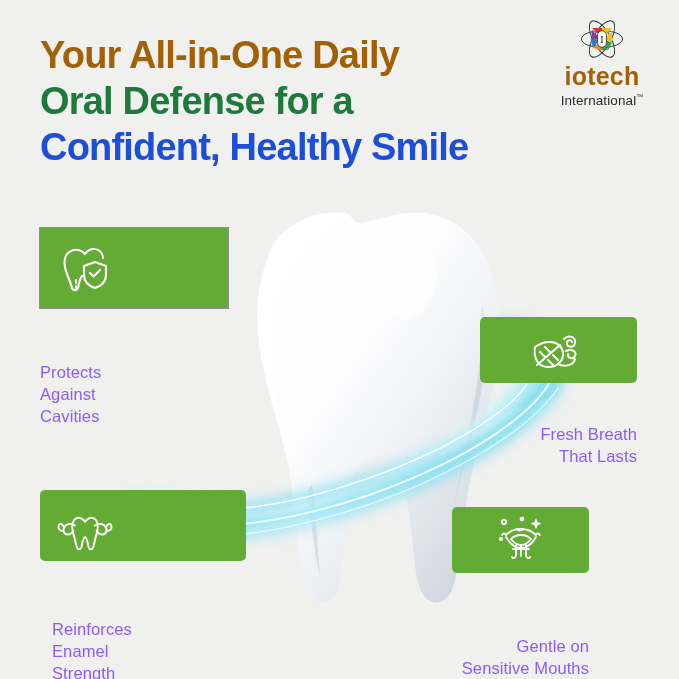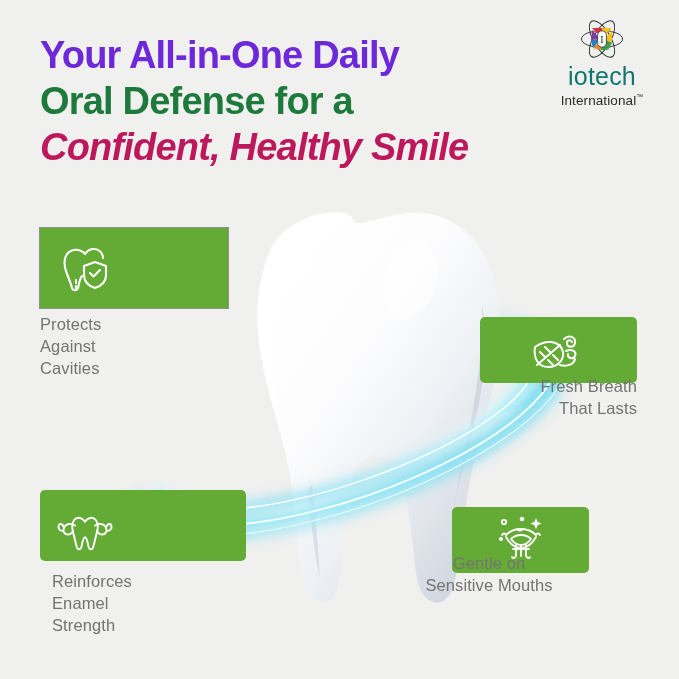--- a/index.html
+++ b/index.html
@@ -41,25 +41,25 @@
   .logo {
     position: absolute;
     right: 18px;
     top: 16px;
     width: 118px;
     text-align: center;
   }
   .logo-mark { width: 118px; height: 46px; display: block; }
   .logo-word {
     font-size: 25px;
-    color: #0f766e;
+    color: #a16207;
     letter-spacing: 0.2px;
     line-height: 26px;
     margin-top: 1px;
-    font-weight: 400;
+    font-weight: 700;
   }
   .logo-sub {
     font-size: 13.5px;
     color: #2b2b2b;
     letter-spacing: 0.1px;
     line-height: 16px;
     font-weight: 400;
   }
   .logo-sub sup { font-size: 7px; vertical-align: super; }
 
@@ -82,23 +82,24 @@
     align-items: center;
     justify-content: center;
   }
   .card-box.rounded { border-radius: 5px; }
   .card-box.outlined { box-shadow: 0 0 0 1px #8a8f93; }
   .card-icon { width: 58px; height: 56px; display: block; }
   .card-label {
     position: absolute;
     font-size: 16.5px;
     line-height: 22px;
-    color: #737373;
+    color: #8b5cf6;
     white-space: pre-line;
     letter-spacing: 0.1px;
+    margin-top: 48px;
   }
   .card-label.right { text-align: right; }
 
   
   #card-cavities .card-box { left: 40px;  top: 228px; width: 188px; height: 80px; }
   #card-cavities .card-icon-wrap { position: absolute; left: 56px; top: 242px; }
   #card-cavities .card-label     { left: 40px;  top: 313px; }
 
   
   #card-breath .card-box  { left: 480px; top: 317px; width: 157px; height: 66px; }
@@ -106,33 +107,33 @@
   #card-breath .card-label{ left: 437px; top: 375px; width: 200px; }
 
   
   #card-enamel .card-box  { left: 40px;  top: 490px; width: 206px; height: 71px; }
   #card-enamel .card-icon-wrap { position: absolute; left: 56px; top: 502px; }
   #card-enamel .card-label{ left: 52px;  top: 570px; }
 
   
   #card-gentle .card-box  { left: 452px; top: 507px; width: 137px; height: 66px; }
   #card-gentle .card-icon-wrap { position: absolute; left: 492px; top: 512px; }
-  #card-gentle .card-label{ left: 389px; top: 552px; width: 200px; text-align: center; }
+  #card-gentle .card-label{ left: 389px; top: 587px; width: 200px; }
 
   .card-icon-wrap { z-index: 4; }
 </style>
 </head>
 <body style="background: rgb(240, 240, 239);">
 
 <div id="stage" style="background: rgb(240, 240, 239);">
 
   <div class="headline">
-    <span class="hl-line hl-dark" style="color: #6d28d9;">Your All-in-One Daily</span>
+    <span class="hl-line hl-dark" style="color: #a16207;">Your All-in-One Daily</span>
     <span class="hl-line hl-dark" style="color: rgb(30, 122, 60);">Oral Defense for a</span>
-    <span class="hl-line hl-light" style="color: #be185d; font-style: italic;">Confident, Healthy Smile</span>
+    <span class="hl-line hl-light" style="color: #1d4ed8;">Confident, Healthy Smile</span>
   </div>
 
   <div class="logo">
     <svg class="logo-mark" viewBox="0 0 118 46">
       <g transform="translate(59,23)">
         <ellipse rx="20.5" ry="8.5" fill="none" stroke="#2b2b2b" stroke-width="0.9"></ellipse>
         <ellipse rx="20.5" ry="8.5" fill="none" stroke="#2b2b2b" stroke-width="0.9" transform="rotate(60)"></ellipse>
         <ellipse rx="20.5" ry="8.5" fill="none" stroke="#2b2b2b" stroke-width="0.9" transform="rotate(120)"></ellipse>
 
         <polygon points="0,-1.5 -10,-11 0,-11" fill="#e02b3c"></polygon>

